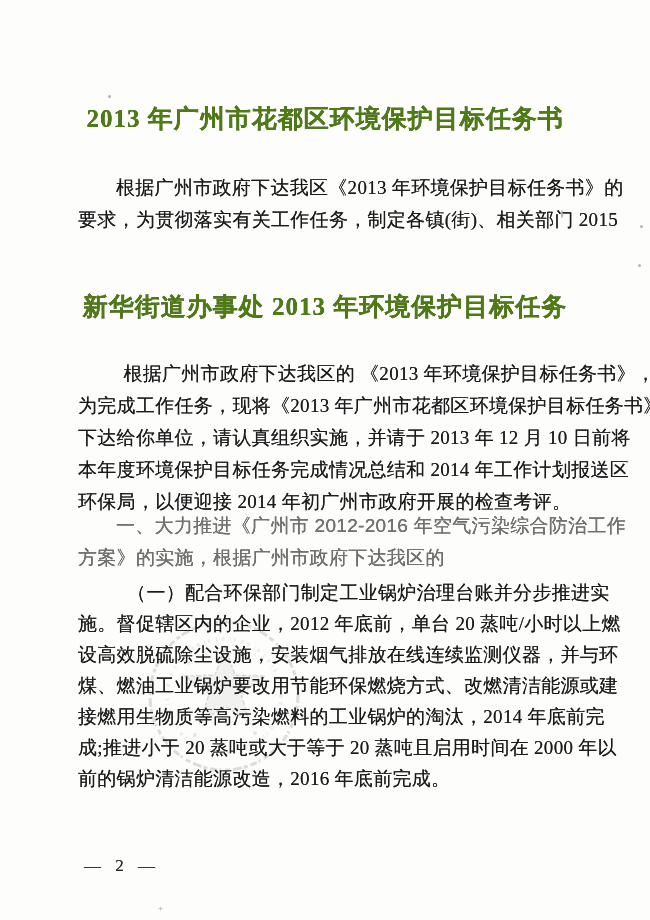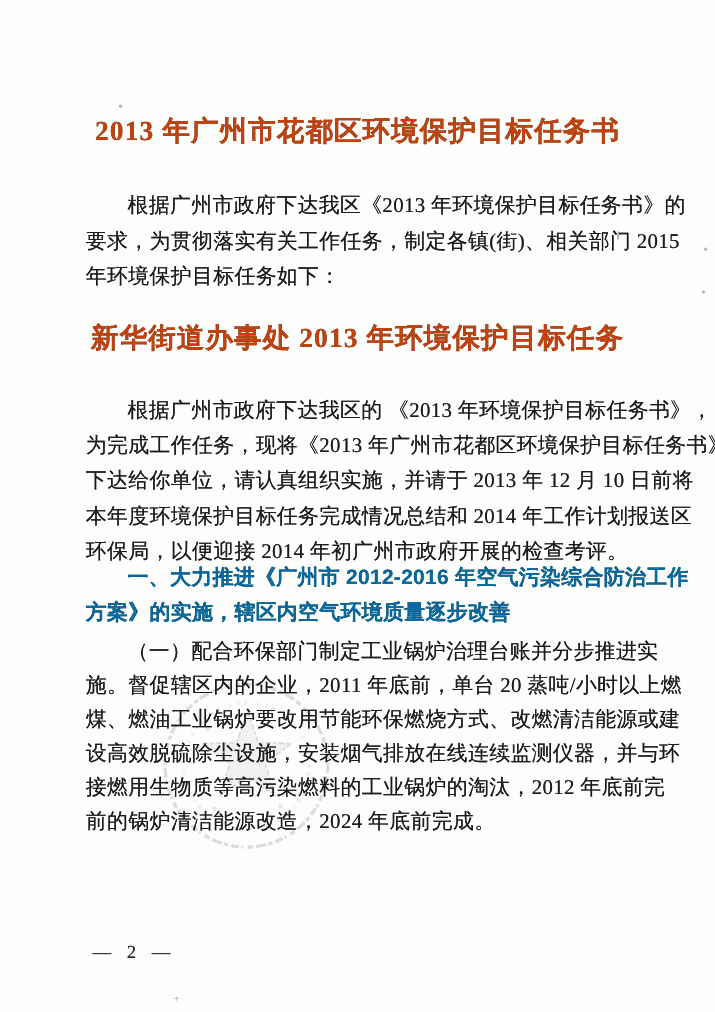--- a/index.html
+++ b/index.html
@@ -4,35 +4,35 @@
 <style>
   html,body{margin:0;padding:0;background:#ffffff;}
   .page{
     position:relative;width:650px;height:920px;overflow:hidden;
     background:#fdfdfc;
     font-family:"Liberation Serif","DejaVu Serif",serif;
     color:#1b1b1b;
   }
   .doc-title{
     position:absolute;left:0;width:650px;margin:0;text-align:center;
-    font-size:25px;font-weight:700;letter-spacing:1px;color:#c2410c;
+    font-size:25px;font-weight:700;letter-spacing:1px;color:#4d7c0f;
     text-shadow:0 0 .5px #333;
   }
   .t1{top:102px;}
   .t2{top:290px;}
   .para{position:absolute;left:78px;white-space:nowrap;}
   .line{
     font-size:19px;height:32px;line-height:32px;
     letter-spacing:0.3px;text-shadow:0 0 .5px #444;
   }
   .tight .line{height:31px;line-height:31px;}
-  .indent{padding-left:38px;}
+  .indent{padding-left:38px;text-align:center;}
   .heading .line{
     font-family:"Liberation Sans","DejaVu Sans",sans-serif;
-    font-weight:700;color:#0369a1;
+    font-weight:400;color:#737373;
   }
   .page-number{
     position:absolute;left:84px;top:856px;
     font-size:17px;letter-spacing:5px;color:#2a2a2a;
     text-shadow:0 0 .5px #555;
   }
   .seal{
     position:absolute;left:143px;top:615px;width:162px;height:162px;
     opacity:.55;mix-blend-mode:multiply;filter:blur(.4px);
     pointer-events:none;
@@ -43,45 +43,45 @@
 </head>
 <body>
 
 <div class="page">
 
   <h1 class="doc-title t1">2013 年广州市花都区环境保护目标任务书</h1>
 
   <div class="para" style="top:172px">
     <div class="line indent">根据广州市政府下达我区《2013 年环境保护目标任务书》的</div>
     <div class="line">要求，为贯彻落实有关工作任务，制定各镇(街)、相关部门 2015</div>
-    <div class="line">年环境保护目标任务如下：</div>
   </div>
 
   <h2 class="doc-title t2">新华街道办事处 2013 年环境保护目标任务</h2>
 
   <div class="para" style="top:358px">
     <div class="line indent">根据广州市政府下达我区的 《2013 年环境保护目标任务书》，</div>
     <div class="line">为完成工作任务，现将《2013 年广州市花都区环境保护目标任务书》</div>
     <div class="line">下达给你单位，请认真组织实施，并请于 2013 年 12 月 10 日前将</div>
     <div class="line">本年度环境保护目标任务完成情况总结和 2014 年工作计划报送区</div>
     <div class="line">环保局，以便迎接 2014 年初广州市政府开展的检查考评。</div>
   </div>
 
   <div class="para heading" style="top:510px">
     <div class="line indent">一、大力推进《广州市 2012-2016 年空气污染综合防治工作</div>
-    <div class="line">方案》的实施，辖区内空气环境质量逐步改善</div>
+    <div class="line">方案》的实施，根据广州市政府下达我区的</div>
   </div>
 
   <div class="para tight" style="top:577px">
     <div class="line indent">（一）配合环保部门制定工业锅炉治理台账并分步推进实</div>
-    <div class="line">施。督促辖区内的企业，2011 年底前，单台 20 蒸吨/小时以上燃</div>
+    <div class="line">施。督促辖区内的企业，2012 年底前，单台 20 蒸吨/小时以上燃</div>
+    <div class="line">设高效脱硫除尘设施，安装烟气排放在线连续监测仪器，并与环</div>
     <div class="line">煤、燃油工业锅炉要改用节能环保燃烧方式、改燃清洁能源或建</div>
-    <div class="line">设高效脱硫除尘设施，安装烟气排放在线连续监测仪器，并与环</div>
-    <div class="line">接燃用生物质等高污染燃料的工业锅炉的淘汰，2012 年底前完</div>
-    <div class="line">前的锅炉清洁能源改造，2024 年底前完成。</div>
+    <div class="line">接燃用生物质等高污染燃料的工业锅炉的淘汰，2014 年底前完</div>
+    <div class="line">成;推进小于 20 蒸吨或大于等于 20 蒸吨且启用时间在 2000 年以</div>
+    <div class="line">前的锅炉清洁能源改造，2016 年底前完成。</div>
   </div>
 
   <div class="page-number">— 2 —</div>
 
   <svg class="seal" viewBox="0 0 162 162" aria-hidden="true">
     <circle cx="81" cy="81" r="74" fill="none" stroke="#8f8f8f" stroke-width="3" stroke-dasharray="7 3 4 2 9 3 5 4 2 2" opacity="0.55"></circle>
     <circle cx="81" cy="81" r="57" fill="none" stroke="#9a9a9a" stroke-width="4" stroke-dasharray="2 4 3 5 1 3 2 6" opacity="0.28"></circle>
     <path d="M82,32 L92,60 L122,61 L98,79 L107,108 L82,91 L57,108 L66,79 L42,61 L72,60 Z" fill="#9a9a9a" fill-opacity="0.22" stroke="#8a8a8a" stroke-width="1.6" stroke-opacity="0.5" stroke-dasharray="5 2 3 2"></path>
     <circle cx="52" cy="120" r="2" fill="#909090" opacity="0.4"></circle>
     <circle cx="112" cy="118" r="2" fill="#909090" opacity="0.4"></circle>

